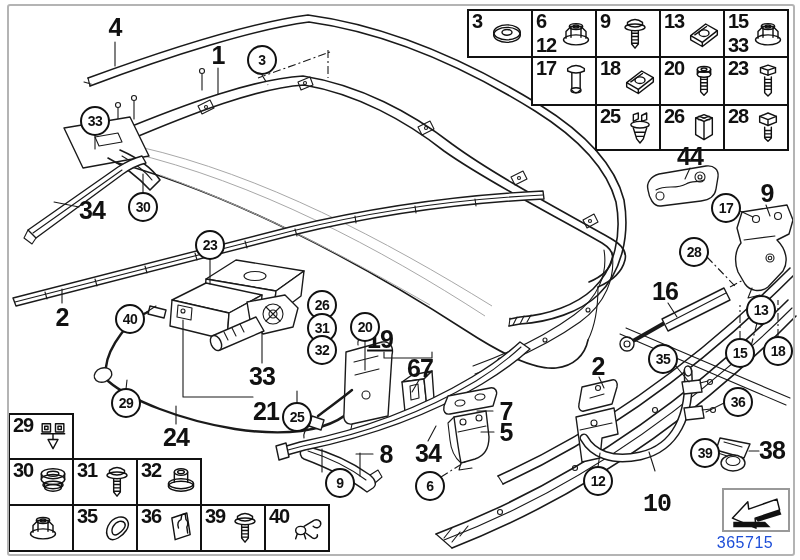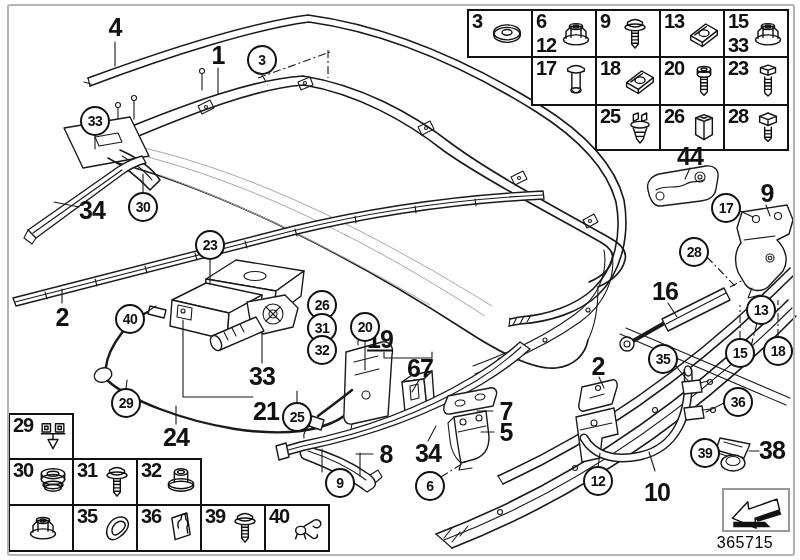--- a/index.html
+++ b/index.html
@@ -18,21 +18,21 @@
   .cell{position:absolute;border:2px solid #111;background:#fff;box-sizing:border-box;
       display:flex;align-items:stretch;}
   .cell .labels{display:flex;flex-direction:column;justify-content:space-between;
       padding:1px 0 1px 3px;font-weight:bold;font-size:20px;color:#111;line-height:0.95;
       letter-spacing:-1px;}
   .cell .ic{flex:1;display:flex;align-items:center;justify-content:center;}
   .cell svg{display:block;}
   #arrowbox{position:absolute;left:722px;top:488px;width:68px;height:44px;
       border:2px solid #999;background:#fff;box-sizing:border-box;}
   #diagnum{position:absolute;left:698px;top:534px;width:94px;text-align:center;
-      font-size:16px;color:#000000;letter-spacing:0.5px;}
+      font-size:16px;color:#1d4ed8;letter-spacing:0.5px;}
   .s{stroke:#1a1a1a;fill:none;stroke-width:1.6;stroke-linecap:round;stroke-linejoin:round;}
   .t{stroke:#1a1a1a;fill:none;stroke-width:1.1;stroke-linecap:round;stroke-linejoin:round;}
   .g{stroke:#a8a8a8;fill:none;stroke-width:1;}
   .w{stroke:#1a1a1a;fill:#fff;stroke-width:1.4;stroke-linejoin:round;}
   .dd{stroke:#1a1a1a;fill:none;stroke-width:1.1;stroke-dasharray:8 3 2 3;}
   .cab{stroke:#1a1a1a;fill:none;stroke-width:2.4;stroke-linecap:round;}
 </style>
 </head>
 <body>
 
@@ -490,21 +490,21 @@
       <div class="callout-plain" style="left: 380px; top: 339px; text-decoration: underline;">19</div>
       <div class="callout-plain" style="left: 420px; top: 368px;">67</div>
       <div class="callout-plain" style="left: 386px; top: 454px;">8</div>
       <div class="callout-plain" style="left: 428px; top: 453px;">34</div>
       <div class="callout-plain" style="left: 506px; top: 411px;">7</div>
       <div class="callout-plain" style="left: 506px; top: 432px;">5</div>
       <div class="callout-plain" style="left: 690px; top: 156px;">44</div>
       <div class="callout-plain" style="left: 767px; top: 193px;">9</div>
       <div class="callout-plain" style="left: 665px; top: 291px;">16</div>
       <div class="callout-plain" style="left: 598px; top: 366px;">2</div>
-      <div class="callout-plain" style="left: 657px; top: 492px;">10</div>
+      <div class="callout-plain" style="left: 657px; top: 504px; font-family: Liberation Mono, monospace;">10</div>
       <div class="callout-plain" style="left: 772px; top: 450px;">38</div>
       <div class="callout-circled" style="left: 262px; top: 60px;">3</div>
       <div class="callout-circled" style="left: 95px; top: 121px;">33</div>
       <div class="callout-circled" style="left: 143px; top: 207px;">30</div>
       <div class="callout-circled" style="left: 210px; top: 245px;">23</div>
       <div class="callout-circled" style="left: 130px; top: 319px;">40</div>
       <div class="callout-circled" style="left: 126px; top: 403px;">29</div>
       <div class="callout-circled" style="left: 322px; top: 305px;">26</div>
       <div class="callout-circled" style="left: 322px; top: 328px;">31</div>
       <div class="callout-circled" style="left: 322px; top: 350px;">32</div>

